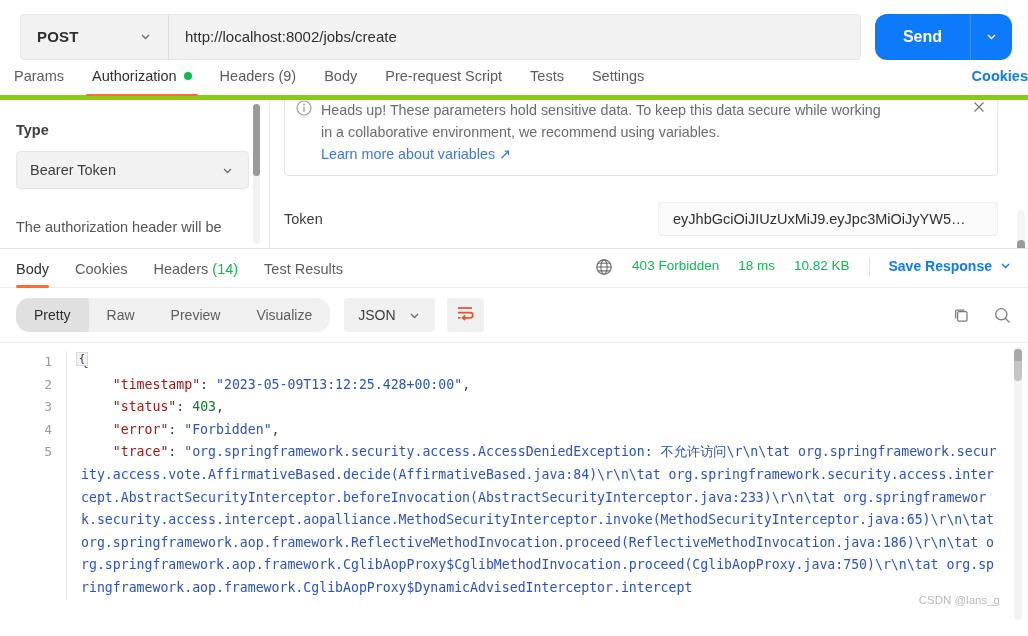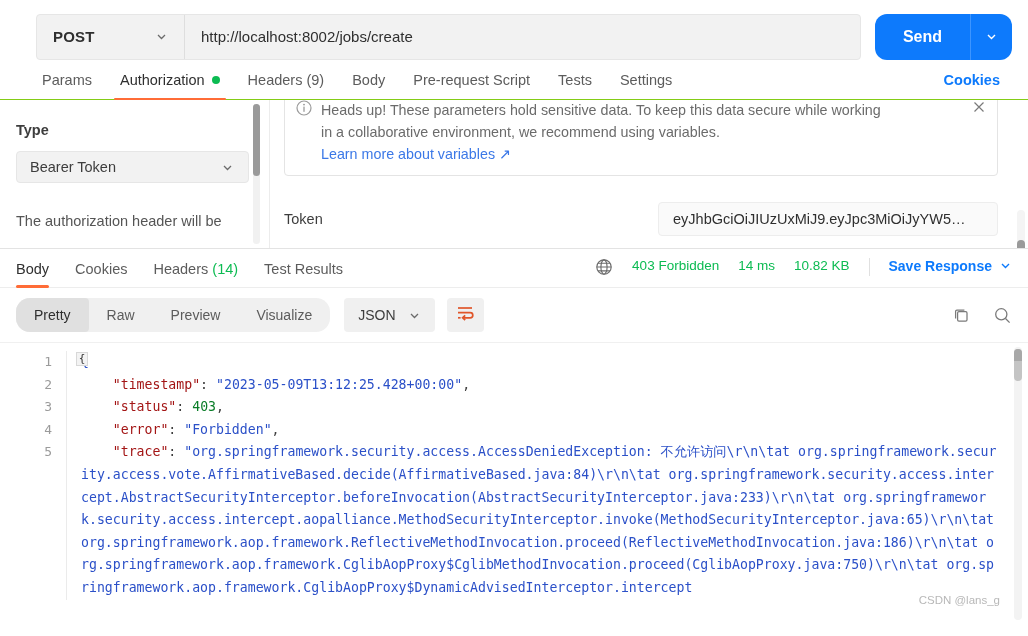--- a/index.html
+++ b/index.html
@@ -9,21 +9,20 @@
     font-family: "Liberation Sans", sans-serif;
     overflow: hidden;
   }
   body { position: relative; }
 
   
   .req-bar {
     display: flex; align-items: center;
     padding: 11px 16px 0 20px;
     height: 62px;
-    margin-left: 16px;
   }
   .method-url {
     display: flex; flex: 1; height: 46px;
     background: #f2f2f2;
     border: 1px solid #e6e6e6;
     border-radius: 4px;
     overflow: hidden;
   }
   .method-sel {
     display: flex; align-items: center; justify-content: space-between;
@@ -56,23 +55,23 @@
     border-left: 1px solid #3d95ff;
     display: flex; align-items: center; justify-content: center;
     cursor: pointer;
   }
   .chev { display: inline-block; }
   .chev svg { display: block; }
 
   
   .req-tabs {
     display: flex; align-items: flex-end;
-    padding: 0 28px;
+    padding: 0 0;
     height: 38px;
-    border-bottom: 1px solid #84cc16;
+    border-bottom: 5px solid #84cc16;
     position: relative;
   }
   .rtab {
     font-size: 14.5px; color: #5c5c5c;
     padding: 0 14px 11px 14px;
     cursor: pointer; position: relative;
     display: flex; align-items: center; gap: 7px;
     white-space: nowrap;
   }
   .rtab.active { color: #2f2f2f; }
@@ -97,21 +96,21 @@
   .auth-left {
     width: 270px; position: relative;
     padding: 22px 20px 0 16px;
     border-right: 1px solid #ececec;
   }
   .auth-left .lbl {
     font-size: 14.5px; font-weight: bold; color: #3d3d3d;
     margin-bottom: 13px;
   }
   .type-select {
-    height: 32px; background: #f2f2f2; border: 1px solid #e6e6e6;
+    height: 38px; background: #f2f2f2; border: 1px solid #e6e6e6;
     border-radius: 4px; display: flex; align-items: center;
     justify-content: space-between; padding: 0 13px;
     font-size: 14.5px; color: #3d3d3d; cursor: pointer;
   }
   .auth-note {
     margin-top: 28px; font-size: 14.5px; color: #555; line-height: 1.45;
   }
   .sb-track {
     position: absolute; width: 7px; border-radius: 4px;
     background: #f1f1f1;
@@ -396,21 +395,21 @@
 
   <div class="resp-meta">
     <span>
       <svg width="18" height="18" viewBox="0 0 18 18">
           <circle cx="9" cy="9" r="7.2" fill="none" stroke="#6b6b6b" stroke-width="1.15"></circle>
           <ellipse cx="9" cy="9" rx="3.1" ry="7.2" fill="none" stroke="#6b6b6b" stroke-width="1.15"></ellipse>
           <path d="M1.8 9 H16.2 M2.9 5.2 H15.1 M2.9 12.8 H15.1" stroke="#6b6b6b" stroke-width="1.15" fill="none"></path>
         </svg>
     </span>
     <span class="meta-status">403 Forbidden</span>
-    <span class="meta-num">14 ms</span>
+    <span class="meta-num">18 ms</span>
     <span class="meta-num">10.82 KB</span>
     <span class="meta-div"></span>
     <span class="save-resp">
       <span>Save Response</span>
       <span class="chev">
         <svg width="13" height="13" viewBox="0 0 13 13">
             <path d="M3 5 L6.5 8.5 L10 5" fill="none" stroke="#0d7afc" stroke-width="1.4"></path>
           </svg>
       </span>
     </span>

